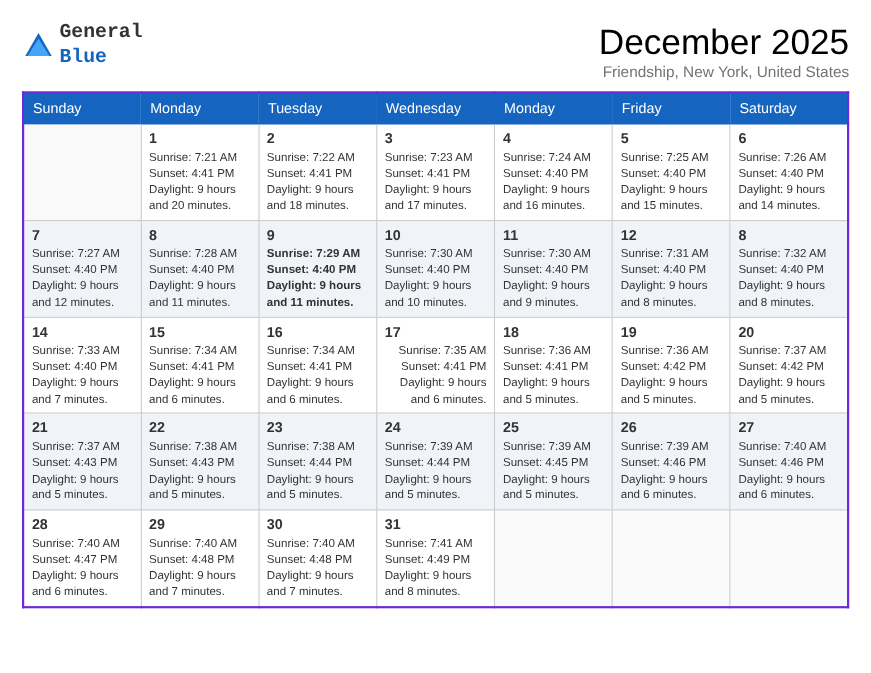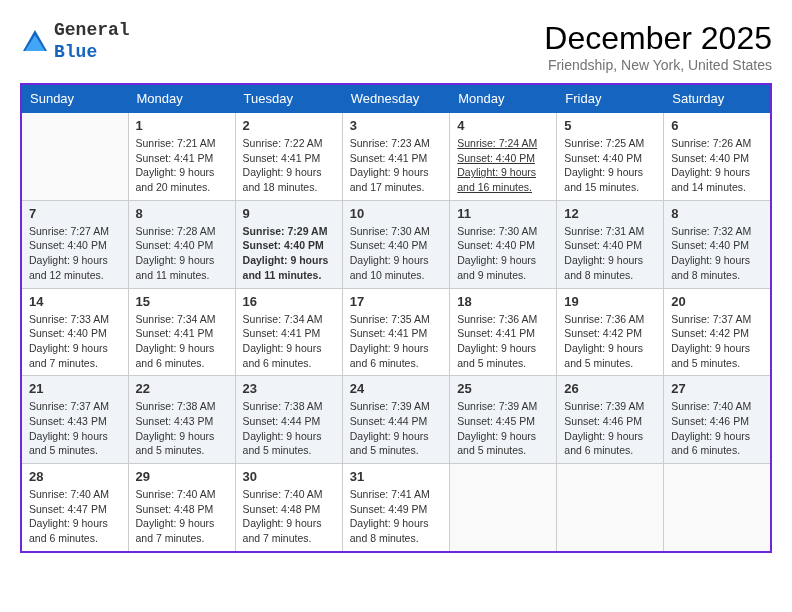--- a/index.html
+++ b/index.html
@@ -137,21 +137,21 @@
         </td>
         <td>
           <div class="day-number">3</div>
           <div class="day-info" style="white-space: pre-line;">Sunrise: 7:23 AM
 Sunset: 4:41 PM
 Daylight: 9 hours
 and 17 minutes.</div>
         </td>
         <td>
           <div class="day-number">4</div>
-          <div class="day-info" style="white-space: pre-line; text-decoration: underline;">Sunrise: 7:24 AM
+          <div class="day-info" style="white-space: pre-line;">Sunrise: 7:24 AM
 Sunset: 4:40 PM
 Daylight: 9 hours
 and 16 minutes.</div>
         </td>
         <td>
           <div class="day-number">5</div>
           <div class="day-info" style="white-space: pre-line;">Sunrise: 7:25 AM
 Sunset: 4:40 PM
 Daylight: 9 hours
 and 15 minutes.</div>
@@ -232,21 +232,21 @@
         </td>
         <td>
           <div class="day-number">16</div>
           <div class="day-info" style="white-space: pre-line;">Sunrise: 7:34 AM
 Sunset: 4:41 PM
 Daylight: 9 hours
 and 6 minutes.</div>
         </td>
         <td>
           <div class="day-number">17</div>
-          <div class="day-info" style="white-space: pre-line;">Sunrise: 7:35 AM
+          <div class="day-info" style="white-space: pre-line; text-align: right;">Sunrise: 7:35 AM
 Sunset: 4:41 PM
 Daylight: 9 hours
 and 6 minutes.</div>
         </td>
         <td>
           <div class="day-number">18</div>
           <div class="day-info" style="white-space: pre-line;">Sunrise: 7:36 AM
 Sunset: 4:41 PM
 Daylight: 9 hours
 and 5 minutes.</div>

